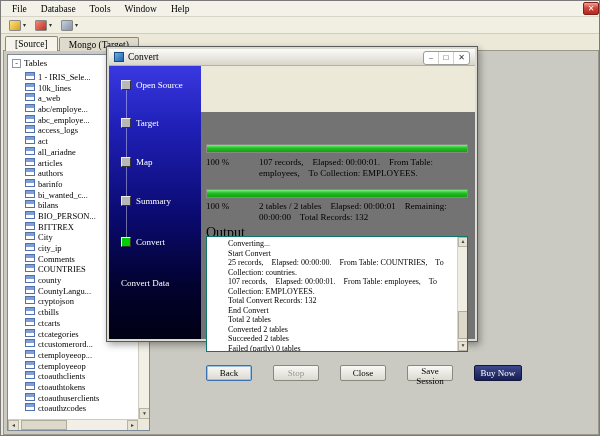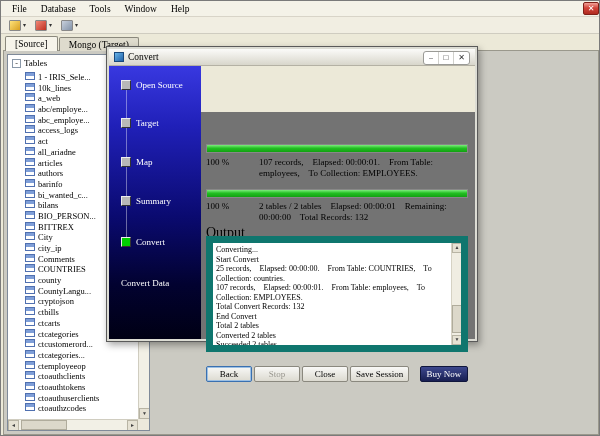--- a/index.html
+++ b/index.html
@@ -89,28 +89,28 @@
   .contentpane{position:absolute;left:92px;top:0;right:0;bottom:0;background:#737373;margin-top:46px;}
   .pbar{position:absolute;left:5px;right:7px;height:9px;border:1px solid #888;background:#fff;}
   .pbar .fill{height:100%;width:100%;background:linear-gradient(180deg,#7dec7d,#22c022 45%,#12a012);}
   .pbar1{top:32px;} .pbar2{top:77px;}
   .prow{position:absolute;left:5px;right:7px;display:flex;font-size:9px;line-height:10.5px;}
   .prow1{top:45px;} .prow2{top:89px;}
   .pct{width:53px;flex:0 0 auto;}
   .pdetail{flex:1;white-space:pre-wrap;}
   .outlabel{position:absolute;left:5px;top:113px;font-size:14px;}
   .outbox{position:absolute;left:5px;right:7px;top:124px;height:116px;background:#fff;
-    border:7px solid #0f766e;padding:2px 13px 2px 3px;font-size:8px;line-height:9.5px;overflow:hidden;}
+    border:1px solid #0f766e;padding:2px 13px 2px 21px;font-size:8px;line-height:9.5px;overflow:hidden;}
   .oline{white-space:pre-wrap;}
   .obar{position:absolute;right:0;top:0;bottom:0;width:10px;background:#f0ede2;border-left:1px solid #d6d2c4;}
   .obar .sarrow{width:10px;height:10px;line-height:8px;}
   .obar .up{top:0;left:0;} .obar .down{bottom:0;left:0;}
   .othumb{position:absolute;left:0;bottom:12px;width:10px;height:28px;background:#dcd8ca;border:1px solid #b0ac9c;}
 
-  .btnrow{position:absolute;left:5px;right:7px;top:253px;height:17px;display:flex;gap:2px;align-items:center;}
+  .btnrow{position:absolute;left:5px;right:7px;top:253px;height:17px;display:flex;gap:21px;align-items:flex-start;}
   .btn{height:16px;font-size:9px;font-family:inherit;background:linear-gradient(180deg,#f8f8f6,#dcdad0);
     border:1px solid #8a887e;border-radius:2px;padding:0 5px;min-width:46px;color:#000;}
   .btn.focusd{border-color:#3a70b0;box-shadow:inset 0 0 0 1px #9cc0e4;}
   .btn.disabled{color:#9a9890;}
   .btn.buynow{margin-left:auto;background:linear-gradient(180deg,#3d488e,#181f52);color:#fff;
     border-color:#10163c;min-width:48px;}
 </style>
 </head>
 <body>
 
@@ -285,21 +285,21 @@
             <span class="tlabel">ctcategories</span>
           </div>
 
           <div class="treeitem">
             <span class="tblicon"></span>
             <span class="tlabel">ctcustomerord...</span>
           </div>
 
           <div class="treeitem">
             <span class="tblicon"></span>
-            <span class="tlabel">ctcategories...</span>
+            <span class="tlabel">ctemployeeop...</span>
           </div>
 
           <div class="treeitem">
             <span class="tblicon"></span>
             <span class="tlabel">ctemployeeop</span>
           </div>
 
           <div class="treeitem">
             <span class="tblicon"></span>
             <span class="tlabel">ctoauthclients</span>

